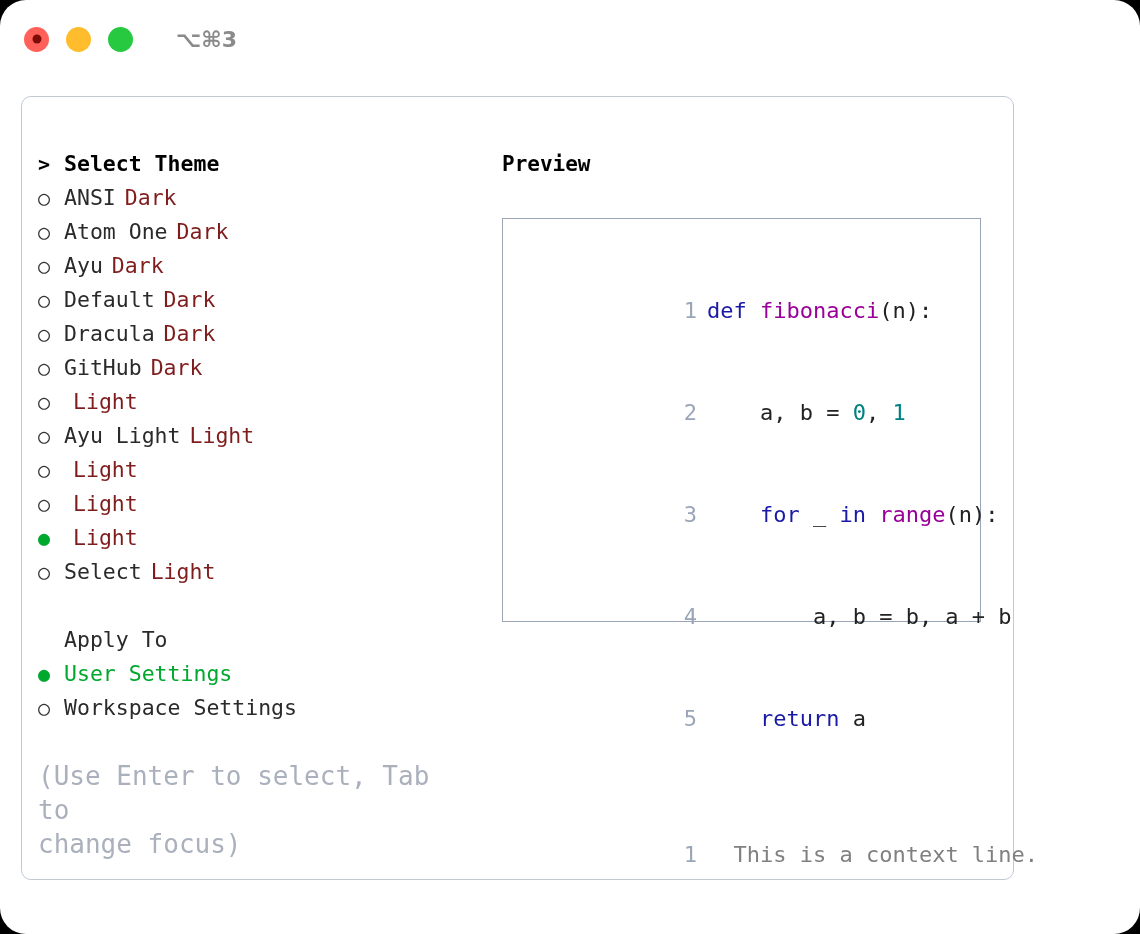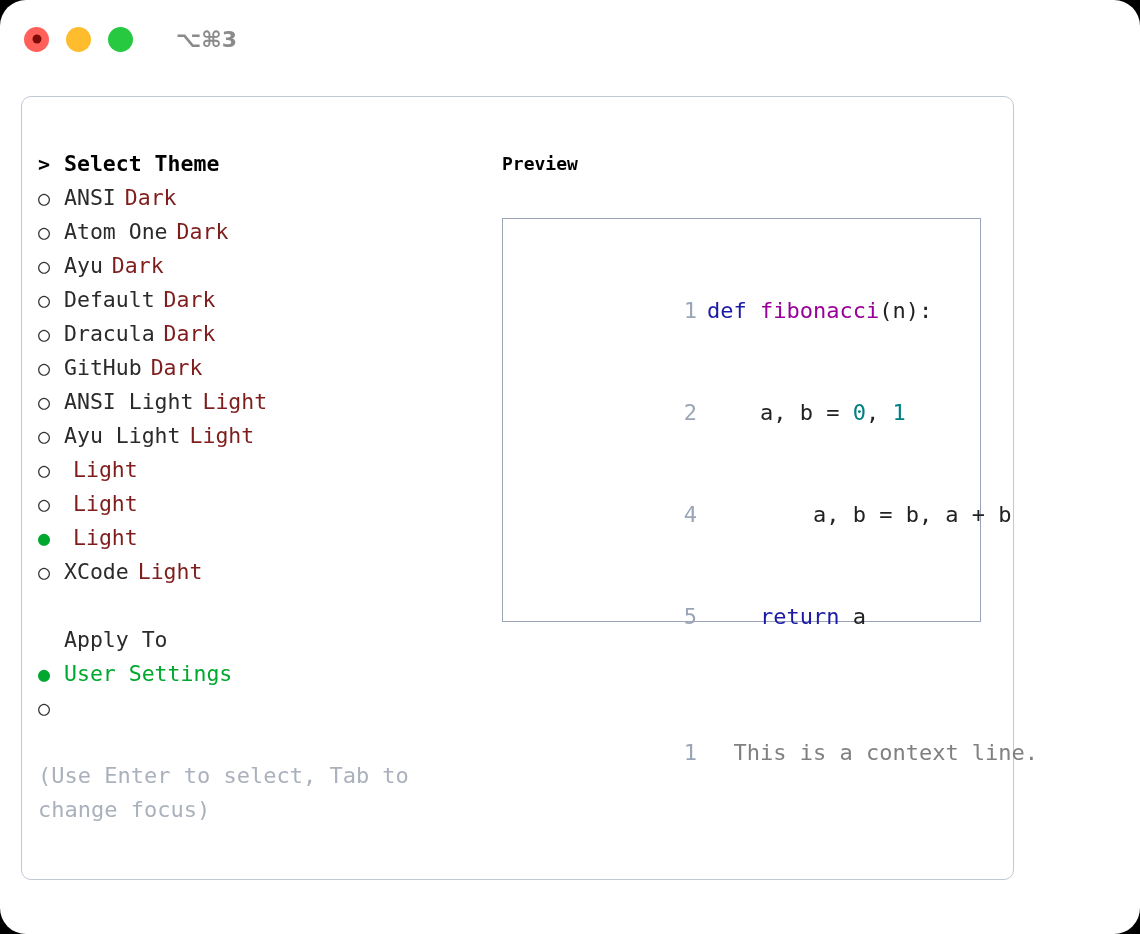--- a/index.html
+++ b/index.html
@@ -127,35 +127,35 @@
   .label.green { color: #00a82d; }
   .cat {
     color: #7f1d1d;
     margin-left: 9px;
   }
 
   .spacer-sm { height: 34px; }
 
   .hint {
     margin-top: 34px;
-    font-size: 22px;
+    font-size: 26px;
     line-height: 34px;
     color: #aab1bd;
     width: 420px;
   }
 
   
   .right-col {
     position: absolute;
     left: 480px;
     top: 50px;
     width: 500px;
   }
   .preview-title {
-    font-size: 18px;
+    font-size: 21px;
     font-weight: bold;
     color: #000000;
     line-height: 34px;
   }
   .preview-box {
     margin-top: 37px;
     width: 479px;
     height: 404px;
     border: 1.5px solid #9aa5b8;
     box-sizing: border-box;
@@ -237,21 +237,20 @@
         </div>
 
         <div class="row">
           <span class="marker">○</span>
           <span class="label">GitHub</span>
           <span class="cat">Dark</span>
         </div>
 
         <div class="row">
           <span class="marker">○</span>
-          <span class="label">ANSI Light</span>
           <span class="cat">Light</span>
         </div>
 
         <div class="row">
           <span class="marker">○</span>
           <span class="label">Ayu Light</span>
           <span class="cat">Light</span>
         </div>
 
         <div class="row">
@@ -264,38 +263,39 @@
           <span class="cat">Light</span>
         </div>
 
         <div class="row">
           <span class="marker sel">●</span>
           <span class="cat">Light</span>
         </div>
 
         <div class="row">
           <span class="marker">○</span>
-          <span class="label">XCode</span>
+          <span class="label">Select</span>
           <span class="cat">Light</span>
         </div>
 
         <div class="spacer-sm"></div>
 
         <div class="row">
           <span class="marker"></span>
           <span class="label">Apply To</span>
         </div>
 
         <div class="row">
           <span class="marker sel">●</span>
           <span class="label green">User Settings</span>
         </div>
 
         <div class="row">
           <span class="marker">○</span>
+          <span class="label">Workspace Settings</span>
         </div>
 
         <div class="hint">
           <div>(Use Enter to select, Tab to</div>
           <div>change focus)</div>
         </div>
 
       </div>
 
       <div class="right-col">
@@ -305,20 +305,23 @@
         <div class="preview-box">
 
           <div class="code-line">
             <span class="ln">1</span><span class="kw">def </span><span class="fn">fibonacci</span><span class="pl">(n):</span>
           </div>
 
           <div class="code-line">
             <span class="ln">2</span><span class="pl">    a, b = </span><span class="num">0</span><span class="pl">, </span><span class="num">1</span>
           </div>
 
+          <div class="code-line">
+            <span class="ln">3</span><span class="pl">    </span><span class="kw">for</span><span class="pl"> _ </span><span class="kw">in</span><span class="pl"> </span><span class="fn">range</span><span class="pl">(n):</span>
+          </div>
 
           <div class="code-line">
             <span class="ln">4</span><span class="pl">        a, b = b, a + b</span>
           </div>
 
           <div class="code-line">
             <span class="ln">5</span><span class="pl">    </span><span class="kw">return</span><span class="pl"> a</span>
           </div>
 
           <div class="gap-line"></div>

